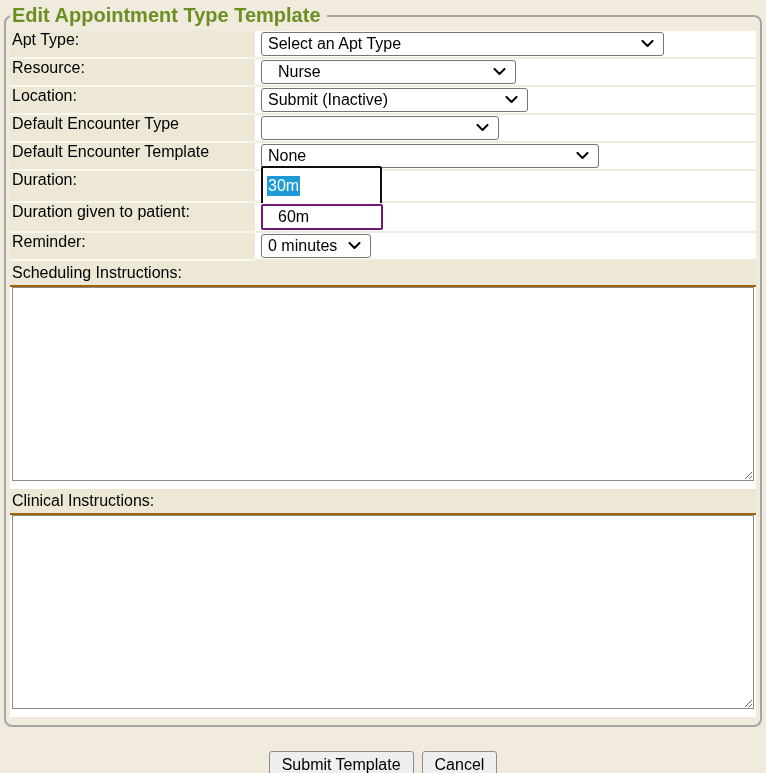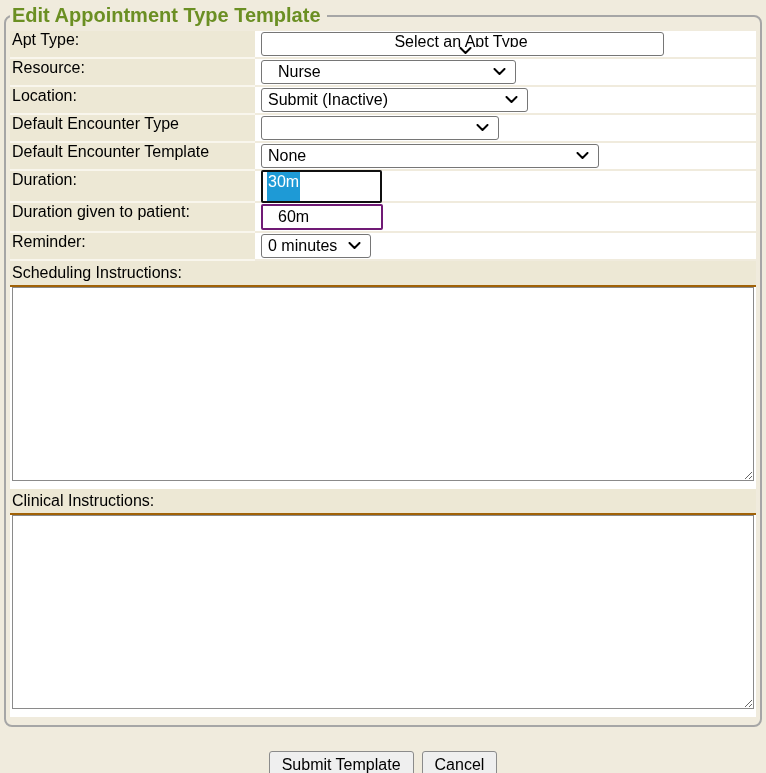--- a/index.html
+++ b/index.html
@@ -49,32 +49,32 @@
   .select {
     display: inline-flex; align-items: center; justify-content: space-between;
     height: 24px;
     border: 1px solid #767676; border-radius: 3px;
     background: #fff;
     padding: 0 9px 0 6px;
     cursor: default;
   }
   .select .val { white-space: nowrap; overflow: hidden; }
   .select svg { flex: none; margin-left: 8px; }
-  .w-apt { width: 403px; flex-direction: column; }
+  .w-apt { width: 403px; }
   .w-res { width: 255px; padding-left: 16px; }
   .w-loc { width: 267px; }
   .w-det { width: 238px; }
   .w-tpl { width: 338px; }
   .w-rem { width: 110px; }
 
   .input-focused {
-    width: 121px; height: 33px;
+    width: 121px; height: 40px;
     border: 2px solid #101010; border-radius: 2px;
     background: #fff;
-    display: flex; 
+    display: flex; align-items: center;
     padding: 0 4px;
   }
   .input-focused .selection { background: #1e9ad6; color: #fff; padding: 1px 1px; }
 
   input.text-input {
     width: 122px; height: 26px;
     border: 2px solid #701a75; border-radius: 2px;
     background: #fff;
     font: 16px "Liberation Sans", sans-serif;
     padding: 0 15px;

